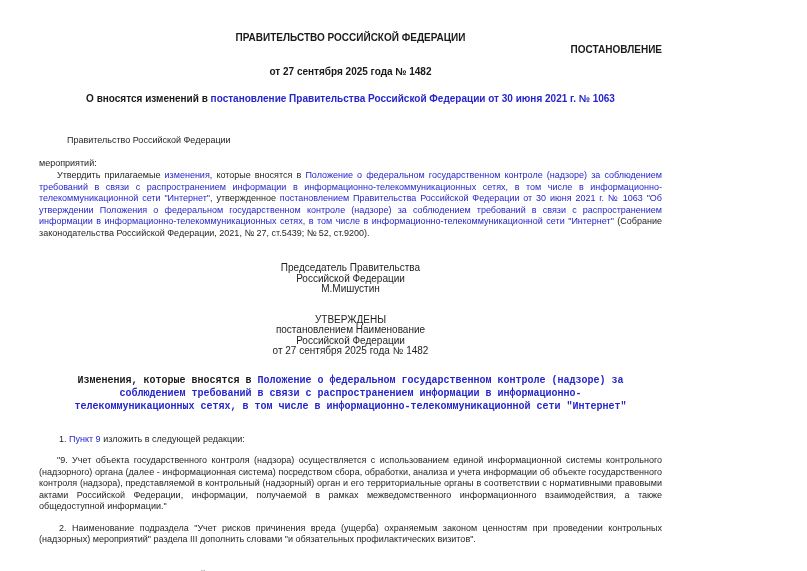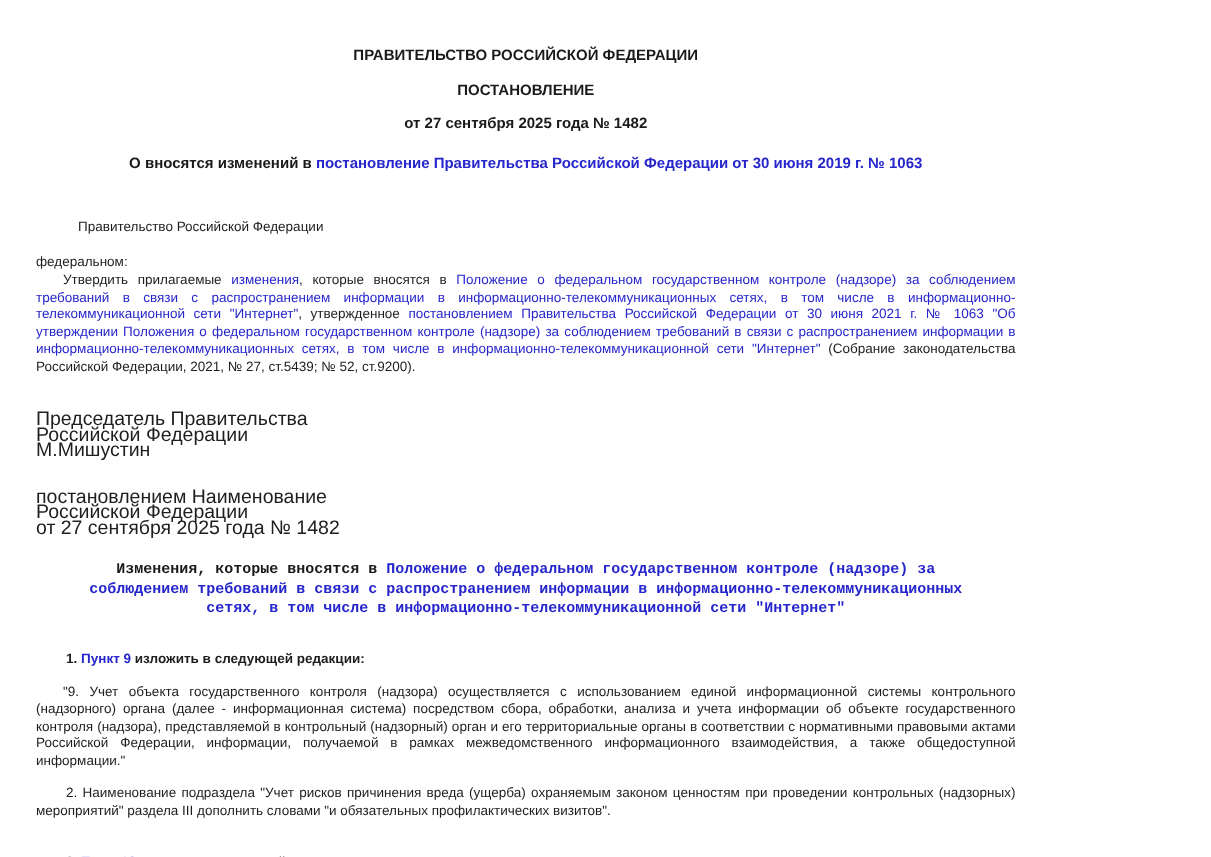--- a/index.html
+++ b/index.html
@@ -12,37 +12,37 @@
     height: 571px;
     overflow: hidden;
     font-family: "Liberation Sans", sans-serif;
     color: #1e1e1e;
     -webkit-font-smoothing: antialiased;
   }
   .page {
     box-sizing: border-box;
     width: 701px;
     height: 571px;
-    padding: 0 24px;
+    padding: 0 39px;
   }
   .center { text-align: center; }
   .bold { font-weight: bold; }
   .link {
     color: #2626cc;
     text-decoration: none;
     cursor: pointer;
   }
   .hdr {
     font-size: 10px;
     font-weight: bold;
     line-height: 12px;
     color: #1a1a1a;
   }
   .org      { padding-top: 32px; }
-  .doctype  { margin-top: 11px; }
+  .doctype  { margin-top: 0; text-align: right; }
   .docdate  { margin-top: 10px; }
   .doc-title {
     margin-top: 15px;
     font-size: 10px;
     font-weight: bold;
     line-height: 12px;
     color: #1a1a1a;
   }
   p { margin: 0; }
   .body-text {
@@ -51,37 +51,37 @@
   }
   .preamble-1 { margin-top: 30px; text-indent: 28px; }
   .preamble-2 { margin-top: 11px; }
   .resolution {
     margin-top: 1px;
     text-align: justify;
     text-indent: 18px;
   }
   .right-block {
     margin-top: 24px;
-    text-align: left;
-    font-size: 13px;
+    text-align: center;
+    font-size: 10px;
     line-height: 10.5px;
   }
   .approved { margin-top: 20px; }
   .amend-heading {
     margin-top: 17px;
     padding: 0 30px;
     font-size: 10px;
     font-weight: bold;
     line-height: 13px;
     text-align: center;
     color: #1a1a1a;
     font-family: Liberation Mono, monospace;
   }
   .item-line  { text-indent: 20px; }
-  .item-1     { margin-top: 21px; font-weight: bold; }
+  .item-1     { margin-top: 21px; }
   .quote-para {
     margin-top: 10px;
     text-align: justify;
     text-indent: 18px;
   }
   .item-2 {
     margin-top: 10px;
     text-align: justify;
     text-indent: 20px;
   }
@@ -95,34 +95,35 @@
 </style>
 </head>
 <body>
 
 <div class="page">
 
   <div class="hdr org center">ПРАВИТЕЛЬСТВО РОССИЙСКОЙ ФЕДЕРАЦИИ</div>
   <div class="hdr doctype center">ПОСТАНОВЛЕНИЕ</div>
   <div class="hdr docdate center">от 27 сентября 2025 года № 1482</div>
 
-  <div class="doc-title center"><span>О вносятся изменений в </span><a class="link bold">постановление Правительства Российской Федерации от 30 июня 2019 г. № 1063</a></div>
+  <div class="doc-title center"><span>О вносятся изменений в </span><a class="link bold">постановление Правительства Российской Федерации от 30 июня 2021 г. № 1063</a></div>
 
   <p class="body-text preamble-1">Правительство Российской Федерации</p>
-  <p class="body-text preamble-2">федеральном:</p>
+  <p class="body-text preamble-2">мероприятий:</p>
 
   <p class="body-text resolution"><span>Утвердить прилагаемые </span><a class="link">изменения</a><span>, которые вносятся в </span><a class="link">Положение о федеральном государственном контроле (надзоре) за соблюдением требований в связи с распространением информации в информационно-телекоммуникационных сетях, в том числе в информационно-телекоммуникационной сети "Интернет"</a><span>, утвержденное </span><a class="link">постановлением Правительства Российской Федерации от 30 июня 2021 г. № 1063 "Об утверждении Положения о федеральном государственном контроле (надзоре) за соблюдением требований в связи с распространением информации в информационно-телекоммуникационных сетях, в том числе в информационно-телекоммуникационной сети "Интернет"</a><span> (Собрание законодательства Российской Федерации, 2021, № 27, ст.5439; № 52, ст.9200).</span></p>
 
   <div class="right-block">
     <div>Председатель Правительства</div>
     <div>Российской Федерации</div>
     <div>М.Мишустин</div>
   </div>
 
   <div class="right-block approved">
+    <div>УТВЕРЖДЕНЫ</div>
     <div>постановлением Наименование</div>
     <div>Российской Федерации</div>
     <div>от 27 сентября 2025 года № 1482</div>
   </div>
 
   <div class="amend-heading"><span>Изменения, которые вносятся в </span><a class="link bold">Положение о федеральном государственном контроле (надзоре) за соблюдением требований в связи с распространением информации в информационно-телекоммуникационных сетях, в том числе в информационно-телекоммуникационной сети "Интернет"</a></div>
 
   <p class="body-text item-line item-1"><span>1. </span><a class="link">Пункт 9</a><span> изложить в следующей редакции:</span></p>
 
   <p class="body-text quote-para">"9. Учет объекта государственного контроля (надзора) осуществляется с использованием единой информационной системы контрольного (надзорного) органа (далее - информационная система) посредством сбора, обработки, анализа и учета информации об объекте государственного контроля (надзора), представляемой в контрольный (надзорный) орган и его территориальные органы в соответствии с нормативными правовыми актами Российской Федерации, информации, получаемой в рамках межведомственного информационного взаимодействия, а также общедоступной информации."</p>

